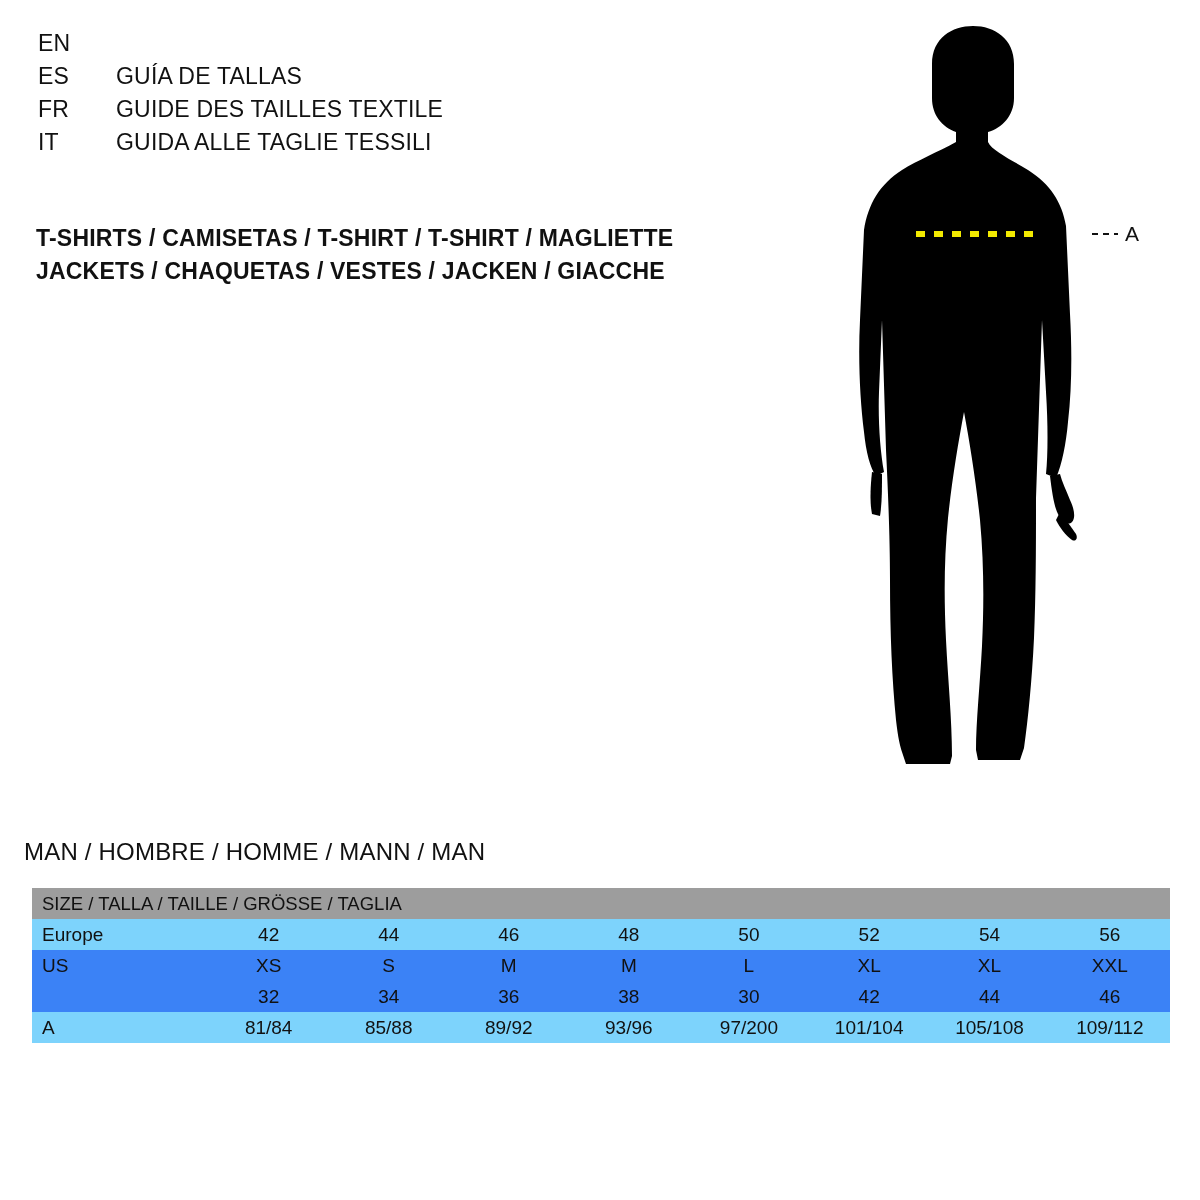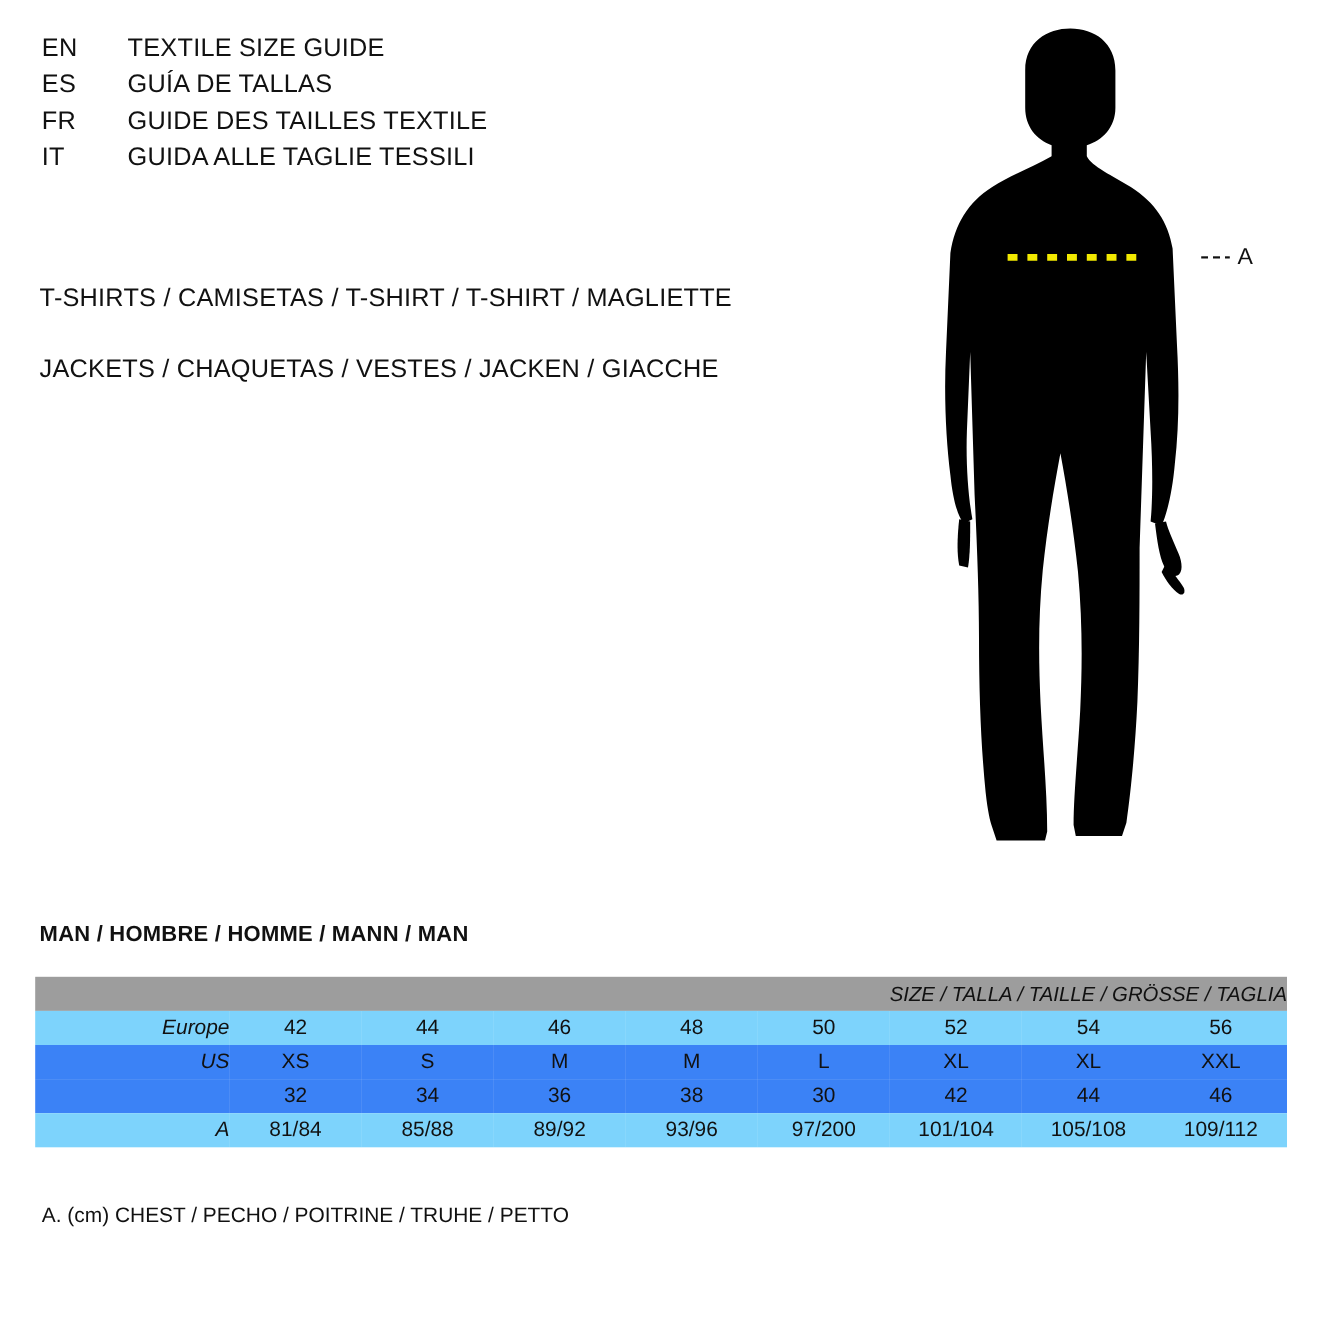--- a/index.html
+++ b/index.html
@@ -46,25 +46,24 @@
   }
 
   .garment-lines {
     position: absolute;
     left: 36px;
     top: 222px;
     width: 760px;
   }
   .garment-line {
     font-size: 23px;
-    font-weight: normal;
+    font-weight: bold;
     letter-spacing: 0.2px;
     line-height: 33px;
     white-space: nowrap;
-    margin-top: 32px;
   }
 
   
   .figure-wrap {
     position: absolute;
     left: 820px;
     top: 20px;
     width: 360px;
     height: 780px;
   }
@@ -83,24 +82,24 @@
     left: 1092px;
     top: 233px;
     width: 26px;
     height: 2px;
     background: repeating-linear-gradient(to right, #111 0 6px, transparent 6px 11px);
   }
 
   
   .section-title {
     position: absolute;
-    left: 36px;
+    left: 24px;
     top: 838px;
-    font-size: 20px;
-    font-weight: bold;
+    font-size: 24px;
+    font-weight: normal;
     letter-spacing: 0.2px;
   }
   table.size-table {
     position: absolute;
     left: 32px;
     top: 888px;
     width: 1138px;
     border-collapse: collapse;
     font-size: 19px;
   }
@@ -114,22 +113,21 @@
     color: #111;
     font-weight: normal;
     font-size: 18.5px;
     height: 32px;
   }
   .row-alt td { background: #3b82f6; }
   .row-plain td { background: #7dd3fc; }
   .cell-label {
     width: 168px;
     padding-left: 10px !important;
-    text-align: right;
-    font-style: italic;
+    text-align: left;
   }
   .cell-val {
     text-align: center;
     width: 121px;
   }
 
   .footnote {
     position: absolute;
     left: 38px;
     top: 1095px;
@@ -137,21 +135,20 @@
   }
 </style>
 </head>
 <body>
 
 <div class="page">
 
   <div class="lang-block">
     <div class="lang-row">
       <span class="lang-code">EN</span>
-      <span class="lang-text">TEXTILE SIZE GUIDE</span>
     </div>
     <div class="lang-row">
       <span class="lang-code">ES</span>
       <span class="lang-text">GUÍA DE TALLAS</span>
     </div>
     <div class="lang-row">
       <span class="lang-code">FR</span>
       <span class="lang-text">GUIDE DES TAILLES TEXTILE</span>
     </div>
     <div class="lang-row">
@@ -270,15 +267,14 @@
         <td class="cell-val">89/92</td>
         <td class="cell-val">93/96</td>
         <td class="cell-val">97/200</td>
         <td class="cell-val">101/104</td>
         <td class="cell-val">105/108</td>
         <td class="cell-val">109/112</td>
       </tr>
     </tbody>
   </table>
 
-  <div class="footnote">A. (cm) CHEST / PECHO / POITRINE / TRUHE / PETTO</div>
 
 </div>
 
 </body></html>

